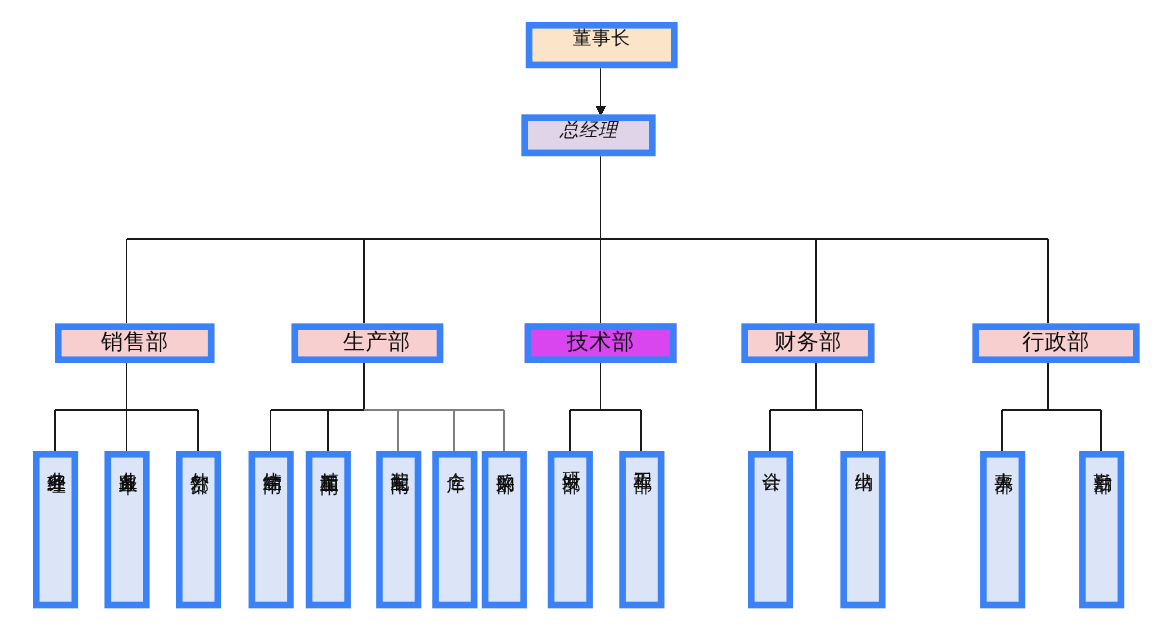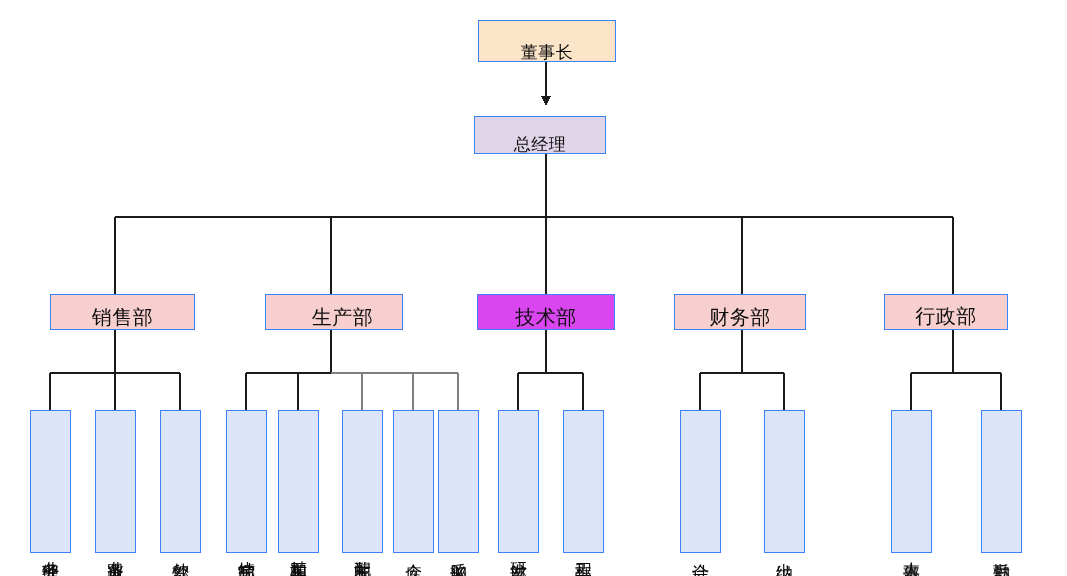--- a/index.html
+++ b/index.html
@@ -21,23 +21,23 @@
   #connectors {
     position: absolute;
     left: 0;
     top: 0;
     width: 1067px;
     height: 576px;
   }
   .node {
     position: absolute;
     box-sizing: border-box;
-    border: 1px solid #3b82f6;
+    border: 6px solid #3b82f6;
     display: flex;
-    align-items: flex-end;
+    align-items: flex-start;
     justify-content: center;
     z-index: 2;
   }
   .node .node-label {
     display: block;
     color: #0d0d0d;
     line-height: 1.08;
     letter-spacing: 0.5px;
     white-space: nowrap;
   }
@@ -114,37 +114,37 @@
       <line x1="911" y1="373" x2="1001" y2="373"></line>
       <line x1="911" y1="373" x2="911" y2="410"></line>
       <line x1="1001" y1="373" x2="1001" y2="410"></line>
     </g>
   </svg>
 
   <div class="node horiz level-root" style="left:478px; top:20px; width:138px; height:42px; background:#fce4c8;">
     <span class="node-label">董事长</span>
   </div>
 
-  <div class="node horiz level-gm" style="left:474px; top:116px; width:132px; height:38px; background:#e0d5e8;">
+  <div class="node horiz level-gm" style="left:474px; top:104px; width:122px; height:38px; background:#e0d5e8;font-style:italic;">
     <span class="node-label">总经理</span>
   </div>
 
   <div class="node horiz level-dept" style="left:50px; top:294px; width:145px; height:36px; background:#f8cfcf;">
     <span class="node-label">销售部</span>
   </div>
   <div class="node horiz level-dept" style="left:265px; top:294px; width:138px; height:36px; background:#f8cfcf;padding-left:17px;">
     <span class="node-label">生产部</span>
   </div>
   <div class="node horiz level-dept" style="left:477px; top:294px; width:138px; height:36px; background:#d946ef;">
     <span class="node-label">技术部</span>
   </div>
-  <div class="node horiz level-dept" style="left:674px; top:294px; width:132px; height:36px; background:#f8cfcf;">
+  <div class="node horiz level-dept" style="left:674px; top:294px; width:121px; height:36px; background:#f8cfcf;">
     <span class="node-label">财务部</span>
   </div>
-  <div class="node horiz level-dept" style="left:884px; top:294px; width:124px; height:36px; background:#f8cfcf;font-family:Liberation Mono, monospace;">
+  <div class="node horiz level-dept" style="left:884px; top:294px; width:152px; height:36px; background:#f8cfcf;">
     <span class="node-label">行政部</span>
   </div>
 
   <div class="node vert level-unit" style="left:30px; top:410px; width:41px; height:143px; background:#dbe5f7;">
     <span class="node-label">业务经理</span>
   </div>
   <div class="node vert level-unit" style="left:95px; top:410px; width:41px; height:143px; background:#dbe5f7;">
     <span class="node-label">业务跟单</span>
   </div>
   <div class="node vert level-unit" style="left:160px; top:410px; width:41px; height:143px; background:#dbe5f7;">

